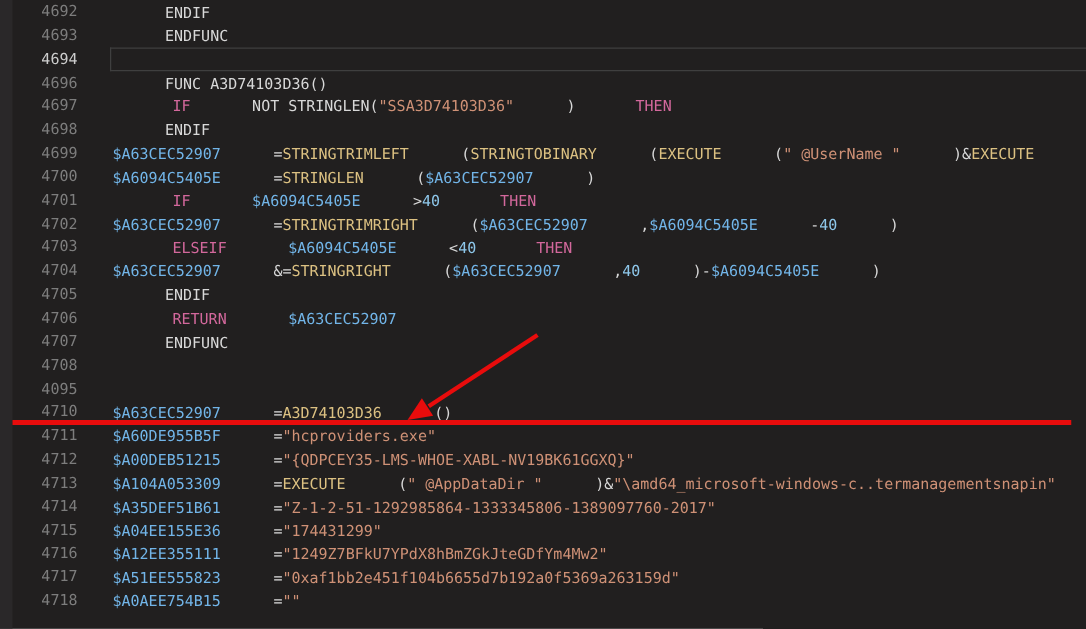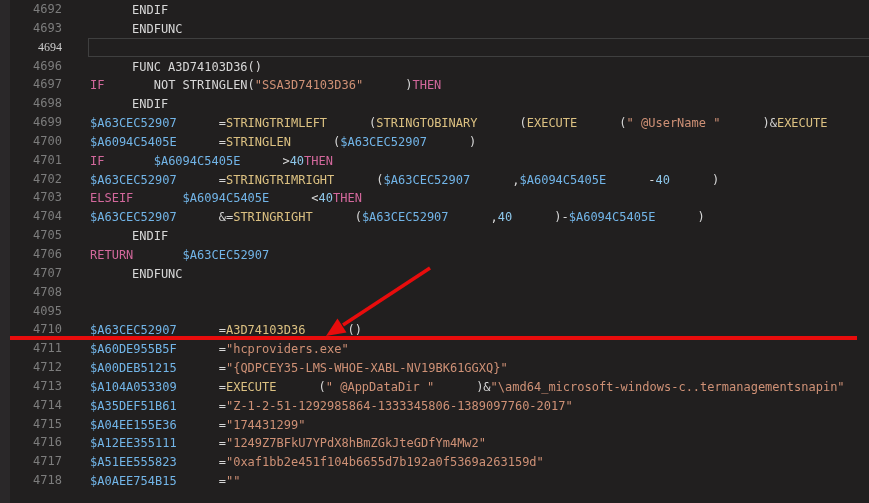--- a/index.html
+++ b/index.html
@@ -29,31 +29,31 @@
     position:absolute;left:0;top:0;width:10px;height:503px;
     background:var(--left-strip);z-index:3;
   }
   .lines{position:absolute;left:0;top:0;width:100%;}
   .row{display:flex;height:18.85px;line-height:18.85px;white-space:pre;}
   .gutter{
     flex:none;width:62px;text-align:right;
     color:var(--line-number);
     user-select:none;
   }
-  .row.current .gutter{color:var(--line-number-active);font-family:Liberation Serif, serif;}
+  .row.current .gutter{color:var(--line-number-active);}
   .code{
     flex:1;margin-left:26px;padding-left:1px;
     box-sizing:border-box;
     border:1px solid transparent;border-right:none;
     color:var(--plain);
     overflow:hidden;
   }
   .row.current .code{border-color:var(--current-line-border);}
   .t-p{color:var(--plain);margin-left:42px;}
-  .t-kw{color:var(--keyword);}
+  .t-kw{color:var(--keyword);margin-left:48px;}
   .t-fn{color:var(--function);}
   .t-v{color:var(--variable);}
   .t-n{color:var(--number);}
   .t-s{color:var(--string);}
   .annotation-underline{
     position:absolute;left:10px;top:336px;width:847px;height:4px;
     background:var(--annotation-red);z-index:4;
   }
   .annotation-svg{
     position:absolute;left:0;top:0;width:869px;height:503px;

